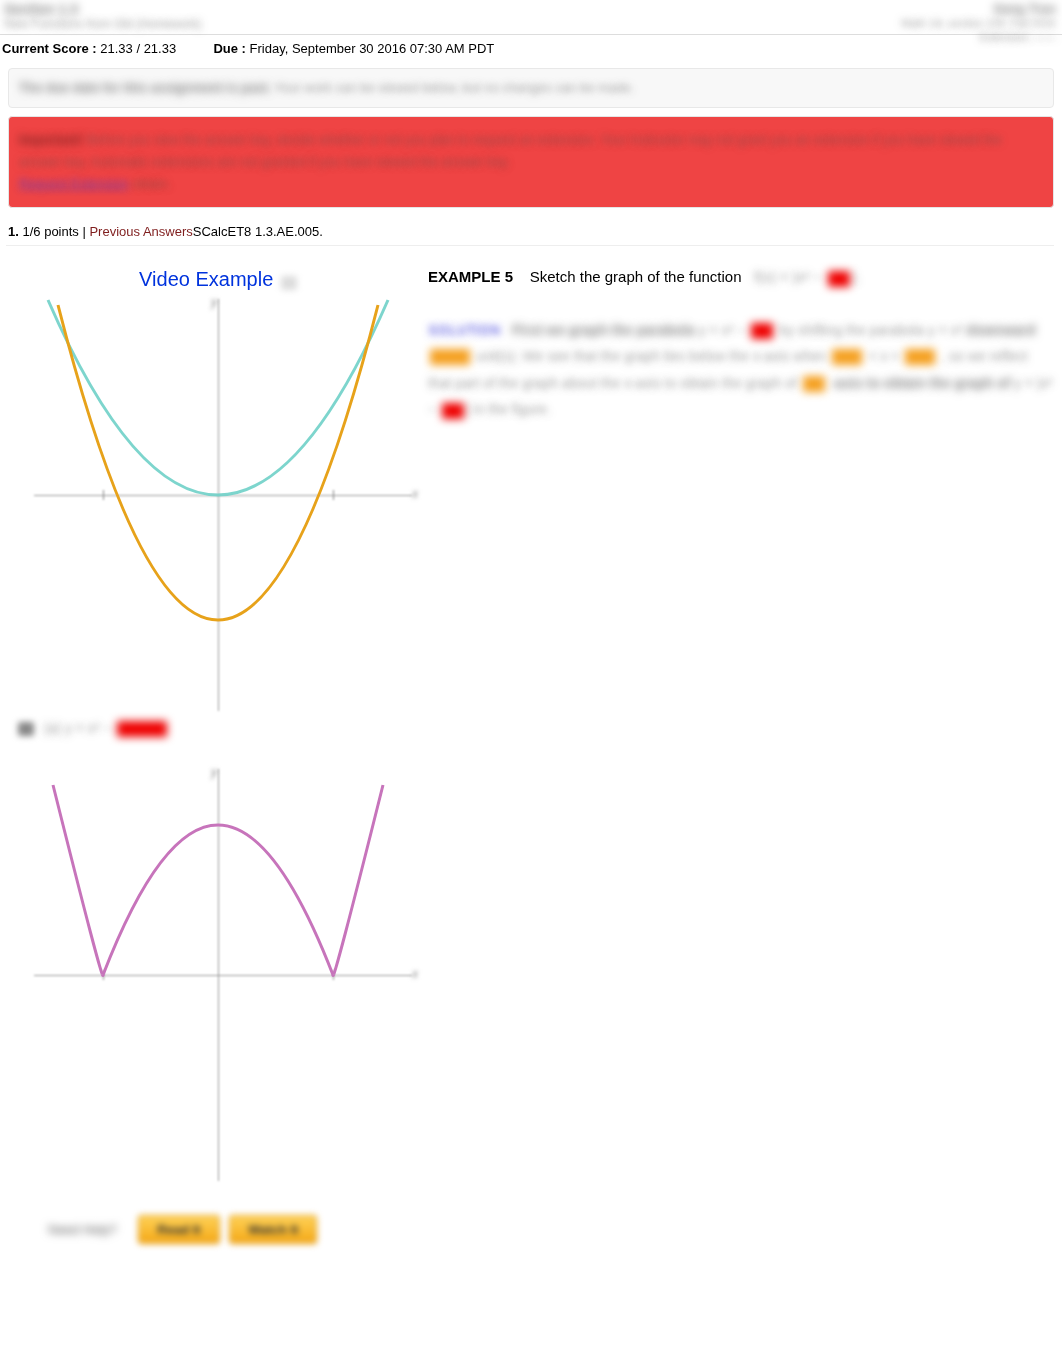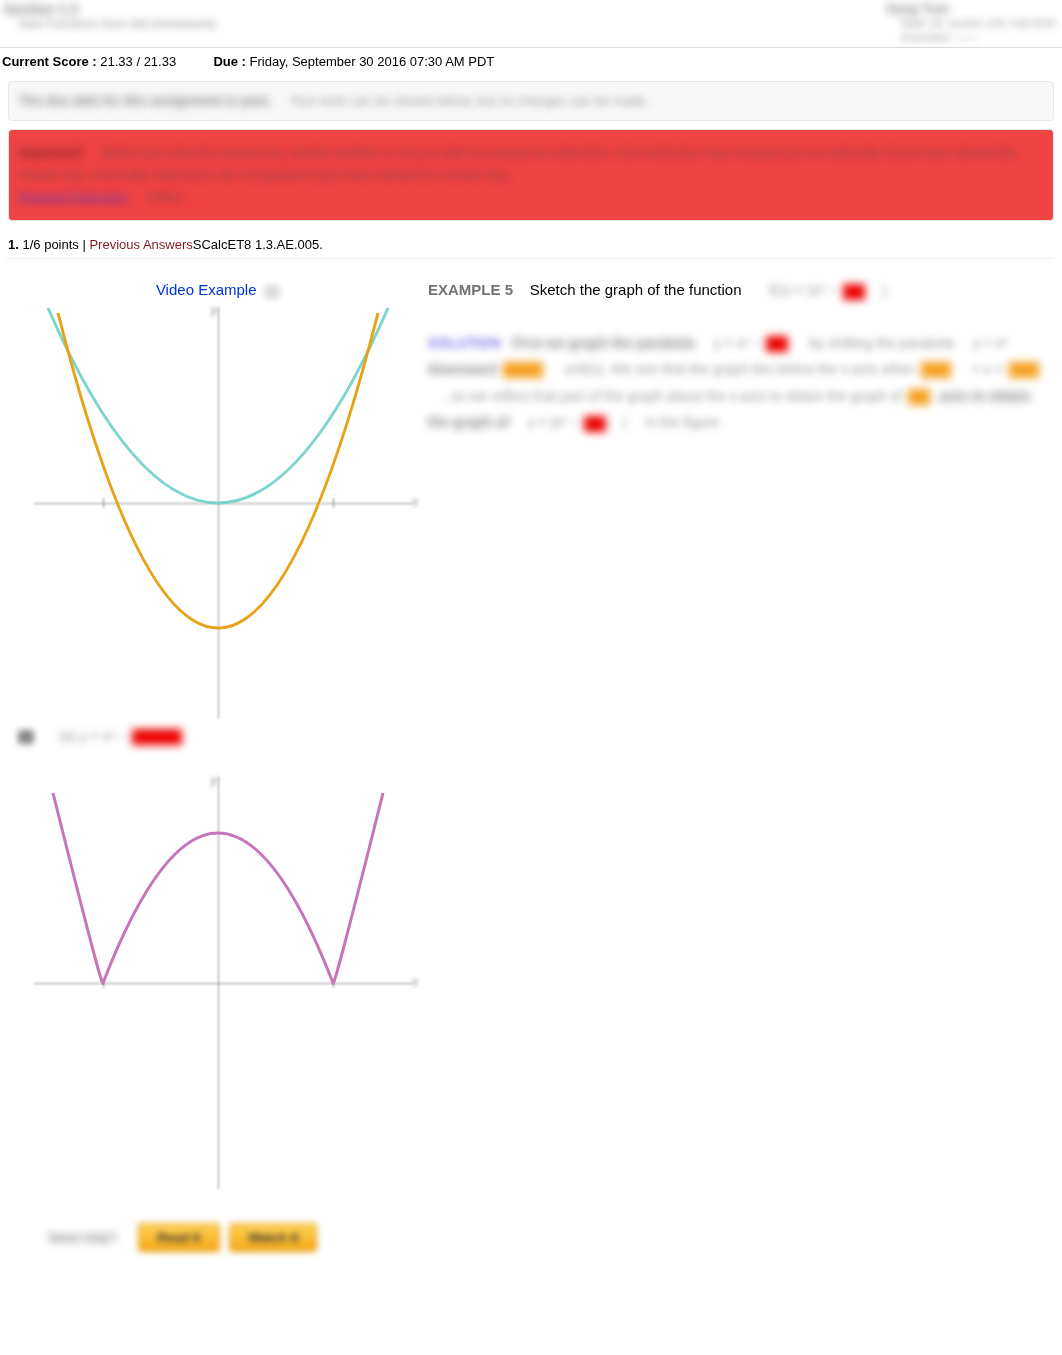--- a/index.html
+++ b/index.html
@@ -1,25 +1,25 @@
 <!DOCTYPE html>
 <html><head>
 <meta charset="utf-8">
 <style>
   * { margin:0; padding:0; box-sizing:border-box; }
   body { font-family: Verdana, Arial, sans-serif; font-size:13px; color:#000; background:#fff; width:1062px; }
   .blurred { color:transparent !important; text-shadow:0 0 8px rgba(0,0,0,0.5); user-select:none; }
-  .blurred-soft { color:transparent !important; text-shadow:0 0 7px rgba(80,80,80,0.55);margin-left:15px; }
+  .blurred-soft { color:transparent !important; text-shadow:0 0 7px rgba(80,80,80,0.55); }
   .blurred-link { color:transparent !important; text-shadow:0 0 7px rgba(60,60,220,0.7); }
 
   
-  .topbar { position:relative; height:48px; padding:2px 14px; border-bottom:1px solid #ddd; }
+  .topbar { position:relative; height:35px; padding:2px 14px; border-bottom:1px solid #ddd; }
   .topbar-left { position:absolute; left:4px; top:2px; font-size:12px; line-height:15px; }
   .topbar-left .t1 { font-weight:bold; font-size:14px; }
-  .topbar-right { position:absolute; right:6px; top:2px; font-size:11px; line-height:14px; }
+  .topbar-right { position:absolute; right:6px; top:2px; text-align:right; font-size:11px; line-height:14px; }
   .topbar-right .t1 { font-weight:bold; font-size:13px; }
 
   
   .scorebar { padding:6px 4px 8px 2px; font-size:13px; }
   .scorebar b { font-weight:bold; }
   .scorebar .gap { display:inline-block; width:30px; }
 
   
   .notice { margin:4px 8px 8px 8px; padding:10px 10px; background:#f8f8f8; border:1px solid #e8e8e8; border-radius:4px; font-size:13px; line-height:1.4; }
   .notice .bold { font-weight:bold; }
@@ -29,25 +29,25 @@
 
   
   .qhead { margin:4px 8px 4px 6px; padding:6px 2px 6px 2px; border-bottom:1px solid #eee; font-size:13px; }
   .qhead .link { color:#7f1d1d; }
 
   
   .qbody { display:flex; padding:12px 8px 0 8px; }
   .leftcol { width:420px; flex:0 0 420px; }
   .rightcol { flex:1; padding-left:0; }
   .vidrow { text-align:center; margin:6px 0 4px 0; }
-  .vidlink { color:#0033dd; font-size:15px; }
+  .vidlink { color:#0033dd; font-size:20px; }
   .vidicon { display:inline-block; width:16px; height:14px; background:#ddd; border-radius:2px; vertical-align:middle; margin-left:4px; filter:blur(3px); }
 
   .exrow { font-size:15px; margin:6px 0 18px 0; }
-  .exnum { color:#737373; font-weight:bold; }
+  .exnum { color:#000000; font-weight:bold; }
 
   .soln { font-size:14px; line-height:1.9; padding-top:12px; }
   .ansbox { display:inline-block; width:50px; height:16px; vertical-align:middle; margin:0 2px; filter:blur(4px); }
   .ansbox.red  { background:#e00; }
   .ansbox.orange { background:#f5a020; }
 
   
   .graph { width:400px; height:420px; position:relative; margin:0 auto 30px auto; }
   .axis-x { position:absolute; left:16px; right:6px; top:200px; height:0; border-top:1px solid #999; filter:blur(1px); }
   .axis-y { position:absolute; top:4px; bottom:4px; left:200px; width:0; border-left:1px solid #999; filter:blur(1px); }

